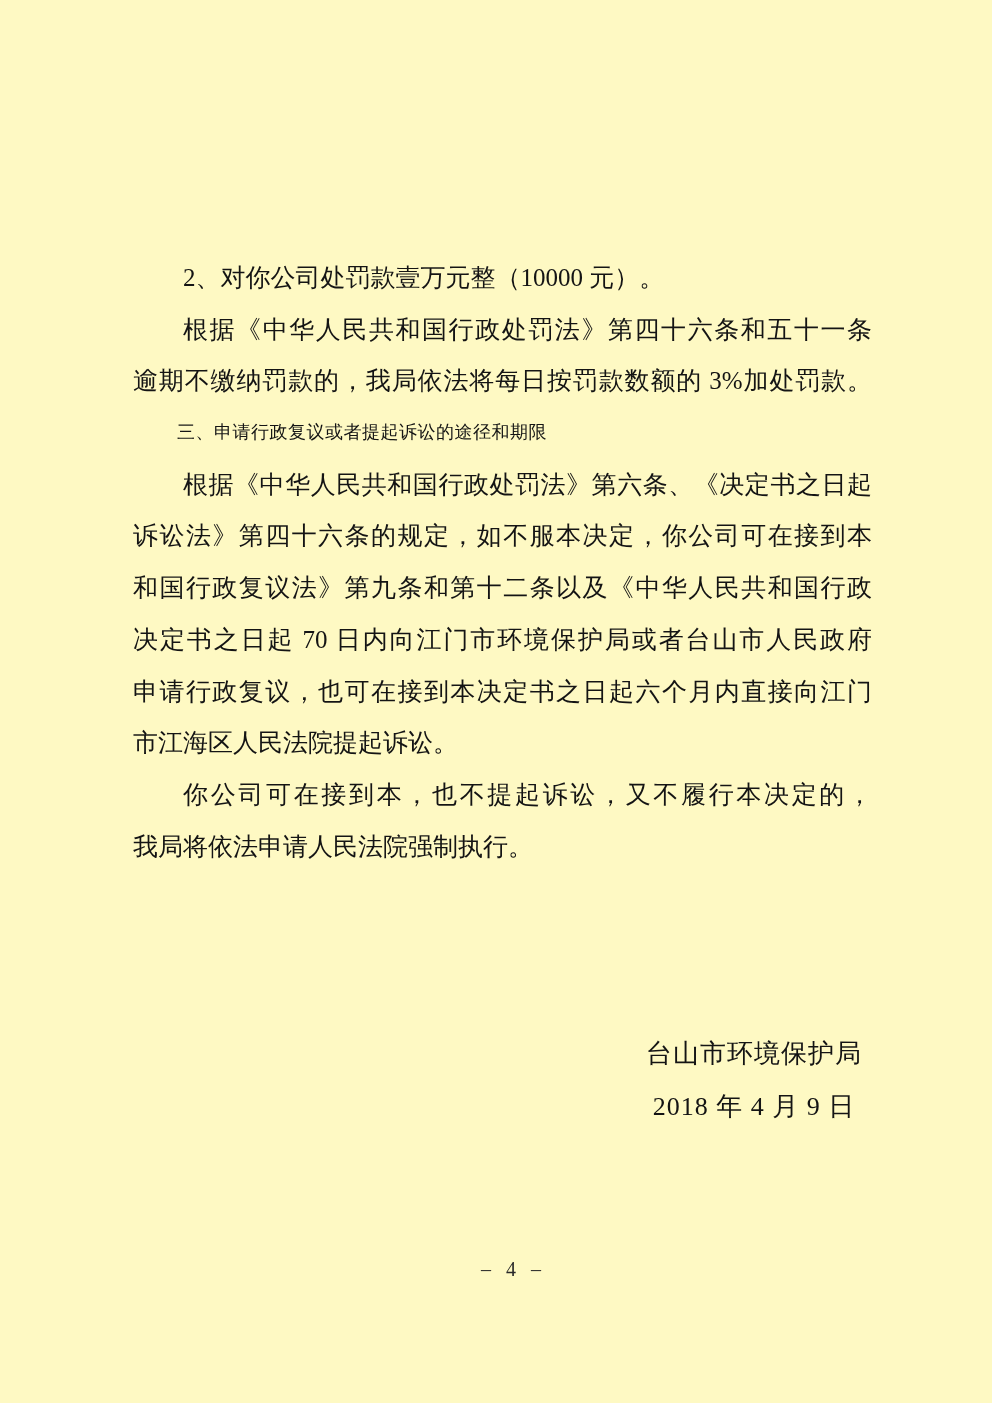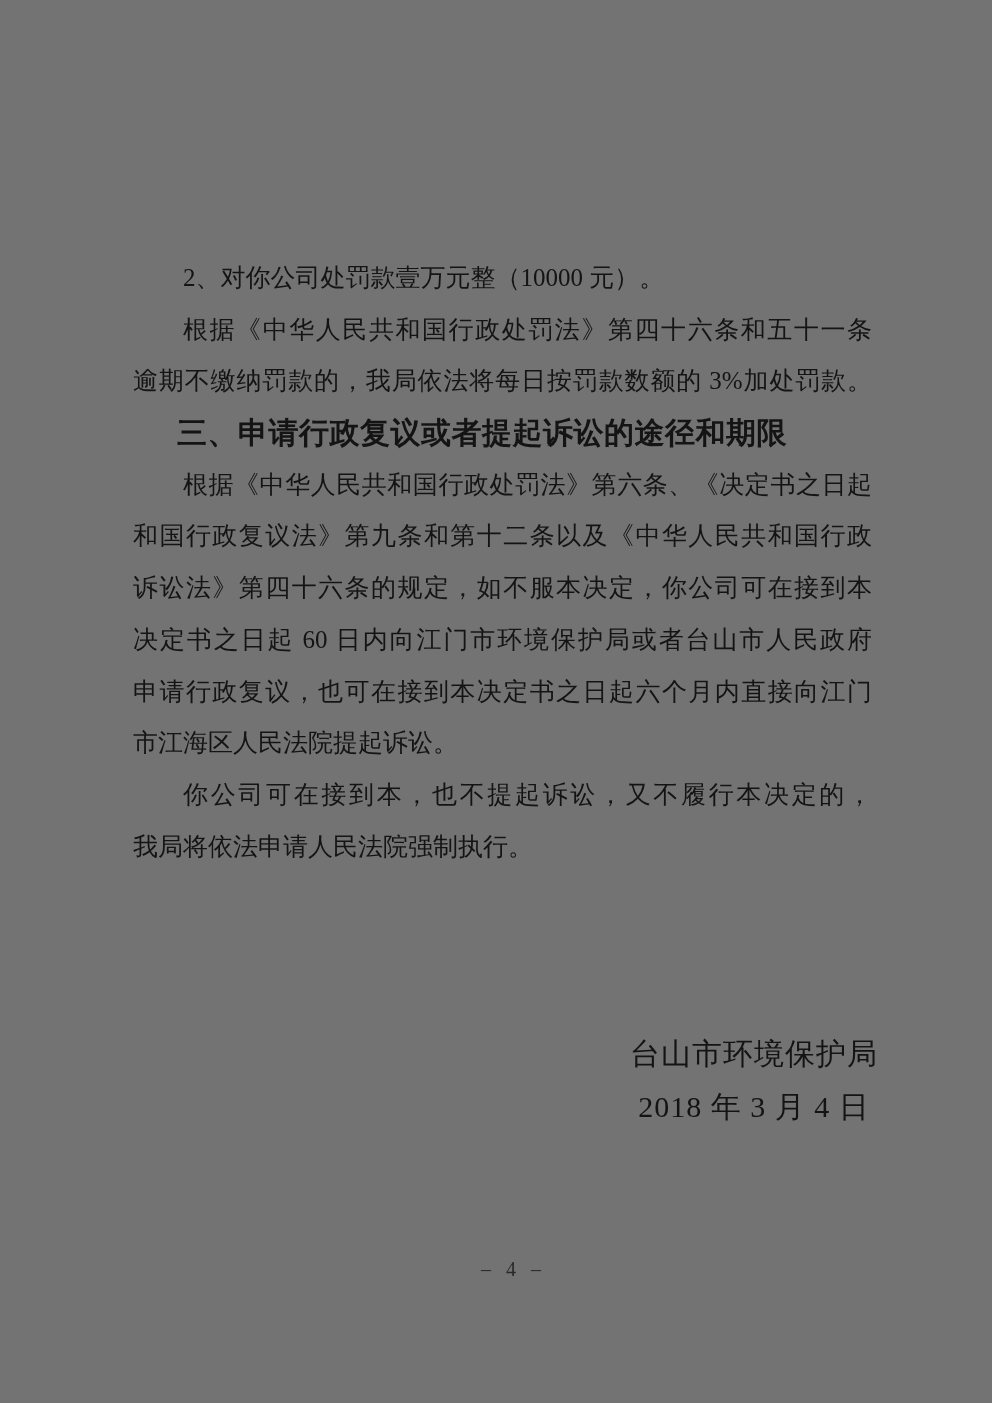--- a/index.html
+++ b/index.html
@@ -4,21 +4,21 @@
 <style>
   html, body {
     margin: 0;
     padding: 0;
     background: #ffffff;
   }
   .page {
     position: relative;
     width: 992px;
     height: 1403px;
-    background: #737373;
+    background: #fef9c3;
     font-family: "Liberation Serif", serif;
     color: #141414;
     overflow: hidden;
   }
   .text-block {
     position: absolute;
     left: 133px;
     top: 252px;
     width: 739px;
     font-size: 25px;
@@ -30,32 +30,32 @@
   }
   .line.justify {
     text-align: justify;
     text-align-last: justify;
   }
   .line.indent {
     text-indent: 50px;
   }
   .line.heading {
     font-family: "Liberation Sans", sans-serif;
-    font-weight: 700;
-    font-size: 30px;
+    font-weight: 400;
+    font-size: 18px;
     text-indent: 44px;
     letter-spacing: 0.5px;
   }
   .signature-block {
     position: absolute;
     left: 628px;
     top: 1027px;
     width: 252px;
     text-align: center;
-    font-size: 30px;
+    font-size: 26px;
   }
   .signature-line {
     height: 53px;
     line-height: 53px;
     white-space: nowrap;
     letter-spacing: 1px;
   }
   .page-footer {
     position: absolute;
     top: 1254px;
@@ -73,29 +73,29 @@
 <body>
 
 <div class="page">
 
   <div class="text-block">
     <div class="line indent">2、对你公司处罚款壹万元整（10000 元）。</div>
     <div class="line indent justify">根据《中华人民共和国行政处罚法》第四十六条和五十一条</div>
     <div class="line justify">逾期不缴纳罚款的，我局依法将每日按罚款数额的 3%加处罚款。</div>
     <div class="line heading">三、申请行政复议或者提起诉讼的途径和期限</div>
     <div class="line indent justify">根据《中华人民共和国行政处罚法》第六条、《决定书之日起</div>
+    <div class="line justify">诉讼法》第四十六条的规定，如不服本决定，你公司可在接到本</div>
     <div class="line justify">和国行政复议法》第九条和第十二条以及《中华人民共和国行政</div>
-    <div class="line justify">诉讼法》第四十六条的规定，如不服本决定，你公司可在接到本</div>
-    <div class="line justify">决定书之日起 60 日内向江门市环境保护局或者台山市人民政府</div>
+    <div class="line justify">决定书之日起 70 日内向江门市环境保护局或者台山市人民政府</div>
     <div class="line justify">申请行政复议，也可在接到本决定书之日起六个月内直接向江门</div>
     <div class="line">市江海区人民法院提起诉讼。</div>
     <div class="line indent justify">你公司可在接到本，也不提起诉讼，又不履行本决定的，</div>
     <div class="line">我局将依法申请人民法院强制执行。</div>
   </div>
 
   <div class="signature-block">
     <div class="signature-line">台山市环境保护局</div>
-    <div class="signature-line">2018 年 3 月 4 日</div>
+    <div class="signature-line">2018 年 4 月 9 日</div>
   </div>
 
   <div class="page-footer">– 4 –</div>
 
 </div>
 
 </body></html>

